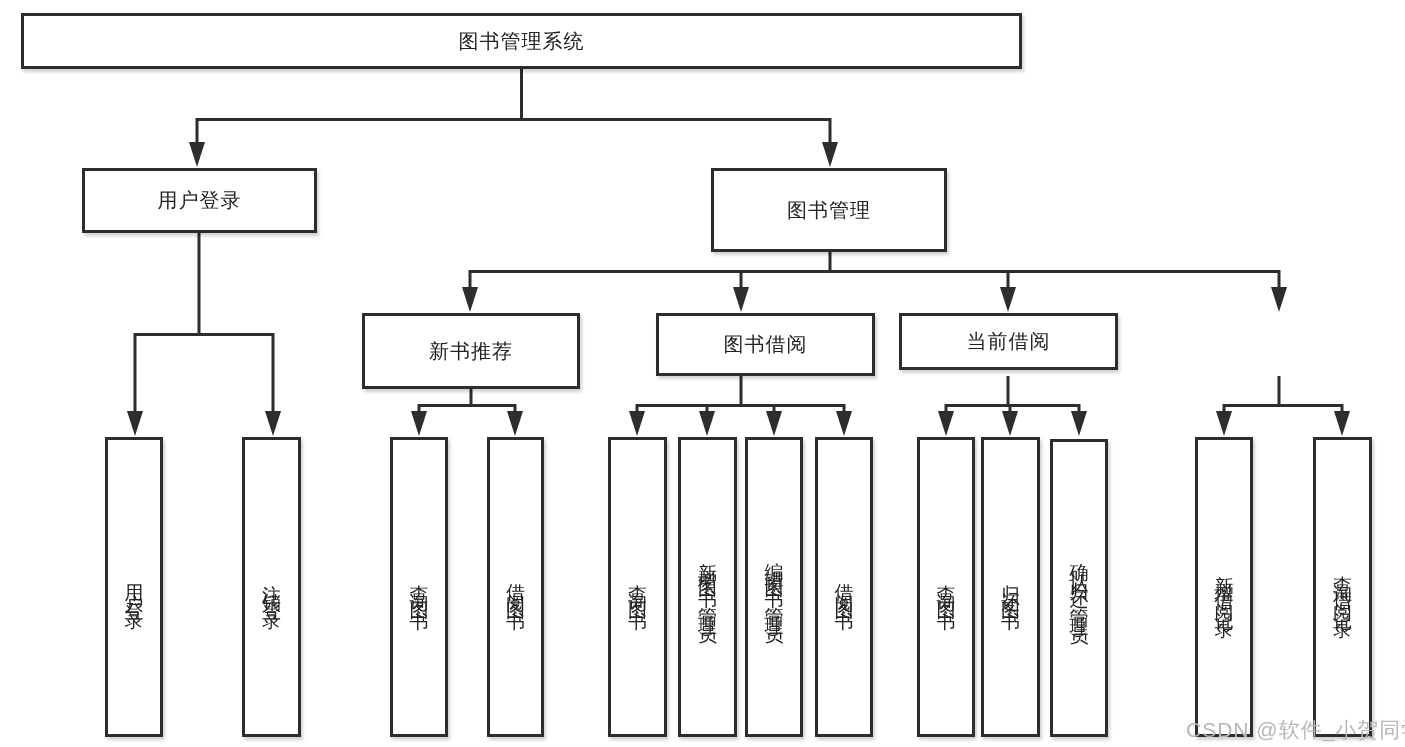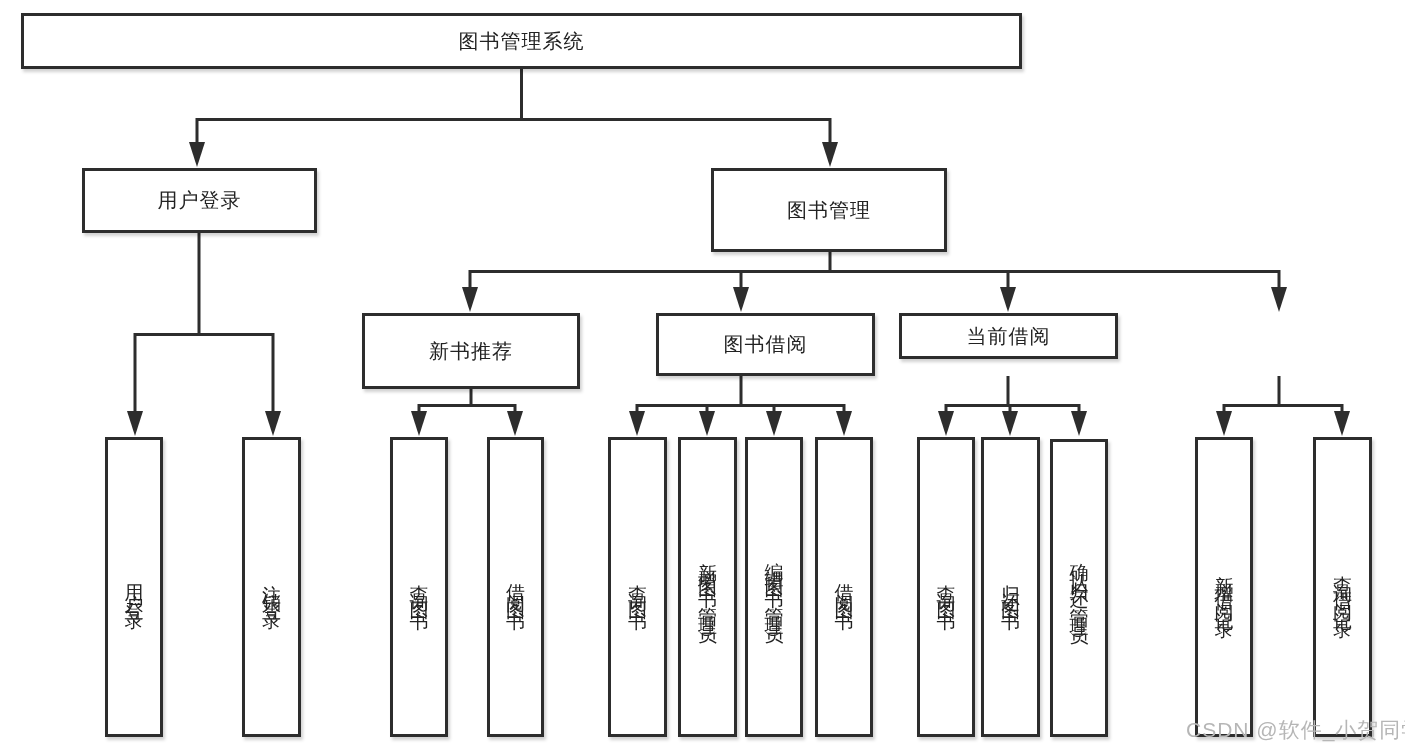--- a/index.html
+++ b/index.html
@@ -79,21 +79,21 @@
   <div class="node h" style="left:711px;top:168px;width:236px;height:84px;">
     <span class="label">图书管理</span>
   </div>
 
   <div class="node h" style="left:362px;top:313px;width:218px;height:76px;">
     <span class="label">新书推荐</span>
   </div>
   <div class="node h" style="left:632px;top:313px;width:219px;height:63px;margin-left:24px;">
     <span class="label">图书借阅</span>
   </div>
-  <div class="node h" style="left:899px;top:313px;width:219px;height:46px;">
+  <div class="node h" style="left:899px;top:313px;width:219px;height:57px;">
     <span class="label">当前借阅</span>
   </div>
 
   <div class="node v" style="left:105px;top:437px;width:58px;height:300px;">
     <span class="label">用户登录</span>
   </div>
   <div class="node v" style="left:242px;top:437px;width:59px;height:300px;">
     <span class="label">注销登录</span>
   </div>
 

